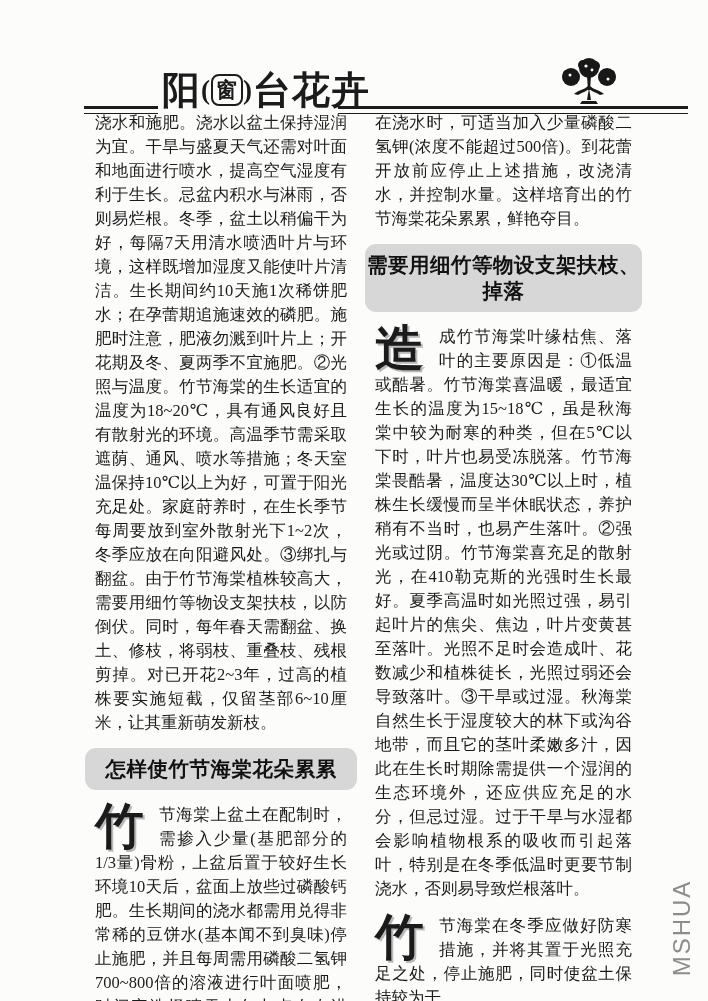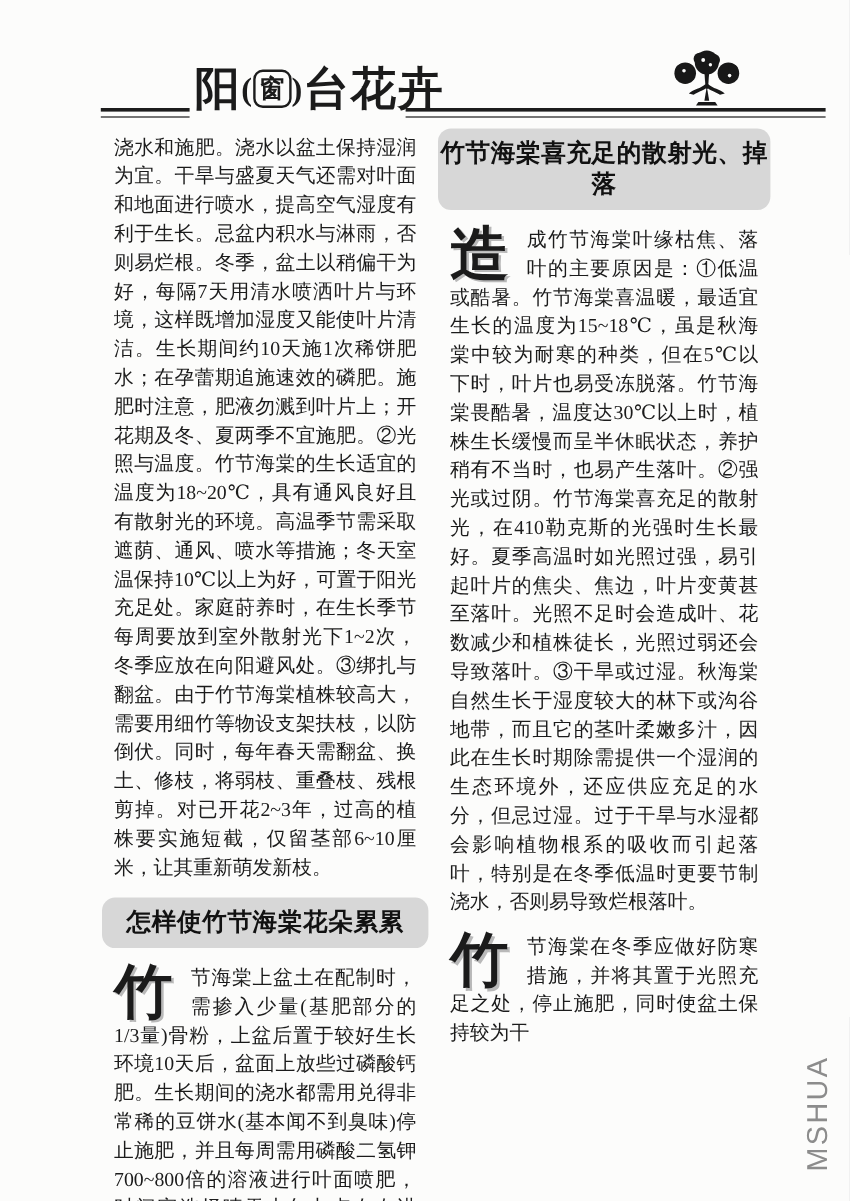--- a/index.html
+++ b/index.html
@@ -6,21 +6,21 @@
   .page{
     position:relative;
     width:708px;height:1001px;
     margin:0 auto;
     background:#fcfcfb;
     overflow:hidden;
     font-family:"Liberation Serif","DejaVu Serif",serif;
     color:#1b1b1b;
   }
   
-  .masthead{position:absolute;left:0;top:0;width:708px;height:100px;}
+  .masthead{position:absolute;left:0;top:16px;width:708px;height:100px;}
   .rule{
     position:absolute;height:4px;
     border-top:3px solid #1c1c1c;
     border-bottom:1.5px solid #1c1c1c;
   }
   .rule-left{left:84px;top:90px;width:74px;}
   .rule-right{left:338px;top:90px;width:350px;}
   .page-title{
     position:absolute;left:162px;top:52px;width:200px;
     font-weight:900;font-size:38px;line-height:44px;
@@ -114,20 +114,21 @@
     </span>
   </div>
 
   <div class="col col-left">
     <p class="body">浇水和施肥。浇水以盆土保持湿润为宜。干旱与盛夏天气还需对叶面和地面进行喷水，提高空气湿度有利于生长。忌盆内积水与淋雨，否则易烂根。冬季，盆土以稍偏干为好，每隔7天用清水喷洒叶片与环境，这样既增加湿度又能使叶片清洁。生长期间约10天施1次稀饼肥水；在孕蕾期追施速效的磷肥。施肥时注意，肥液勿溅到叶片上；开花期及冬、夏两季不宜施肥。②光照与温度。竹节海棠的生长适宜的温度为18~20℃，具有通风良好且有散射光的环境。高温季节需采取遮荫、通风、喷水等措施；冬天室温保持10℃以上为好，可置于阳光充足处。家庭莳养时，在生长季节每周要放到室外散射光下1~2次，冬季应放在向阳避风处。③绑扎与翻盆。由于竹节海棠植株较高大，需要用细竹等物设支架扶枝，以防倒伏。同时，每年春天需翻盆、换土、修枝，将弱枝、重叠枝、残根剪掉。对已开花2~3年，过高的植株要实施短截，仅留茎部6~10厘米，让其重新萌发新枝。</p>
     <div class="section-heading">怎样使竹节海棠花朵累累</div>
     <p class="body"><span class="dropcap">竹</span><span>节海棠上盆土在配制时，需掺入少量(基肥部分的1/3量)骨粉，上盆后置于较好生长环境10天后，盆面上放些过磷酸钙肥。生长期间的浇水都需用兑得非常稀的豆饼水(基本闻不到臭味)停止施肥，并且每周需用磷酸二氢钾700~800倍的溶液进行叶面喷肥，时间宜选择晴天上午九点左右进行。竹节海棠孕蕾的初期，</span></p>
   </div>
 
   <div class="col col-right">
-    <div class="section-heading">竹节海棠喜充足的散射光、掉落</div>
+    <p class="body">在浇水时，可适当加入少量磷酸二氢钾(浓度不能超过500倍)。到花蕾开放前应停止上述措施，改浇清水，并控制水量。这样培育出的竹节海棠花朵累累，鲜艳夺目。</p>
+    <div class="section-heading">需要用细竹等物设支架扶枝、掉落</div>
     <p class="body"><span class="dropcap">造</span><span>成竹节海棠叶缘枯焦、落叶的主要原因是：①低温或酷暑。竹节海棠喜温暖，最适宜生长的温度为15~18℃，虽是秋海棠中较为耐寒的种类，但在5℃以下时，叶片也易受冻脱落。竹节海棠畏酷暑，温度达30℃以上时，植株生长缓慢而呈半休眠状态，养护稍有不当时，也易产生落叶。②强光或过阴。竹节海棠喜充足的散射光，在410勒克斯的光强时生长最好。夏季高温时如光照过强，易引起叶片的焦尖、焦边，叶片变黄甚至落叶。光照不足时会造成叶、花数减少和植株徒长，光照过弱还会导致落叶。③干旱或过湿。秋海棠自然生长于湿度较大的林下或沟谷地带，而且它的茎叶柔嫩多汁，因此在生长时期除需提供一个湿润的生态环境外，还应供应充足的水分，但忌过湿。过于干旱与水湿都会影响植物根系的吸收而引起落叶，特别是在冬季低温时更要节制浇水，否则易导致烂根落叶。</span></p>
     <p class="body"><span class="dropcap">竹</span><span>节海棠在冬季应做好防寒措施，并将其置于光照充足之处，停止施肥，同时使盆土保持较为干</span></p>
   </div>
 
   <div class="watermark">MSHUA</div>
 
 </div>
 
 </body></html>

